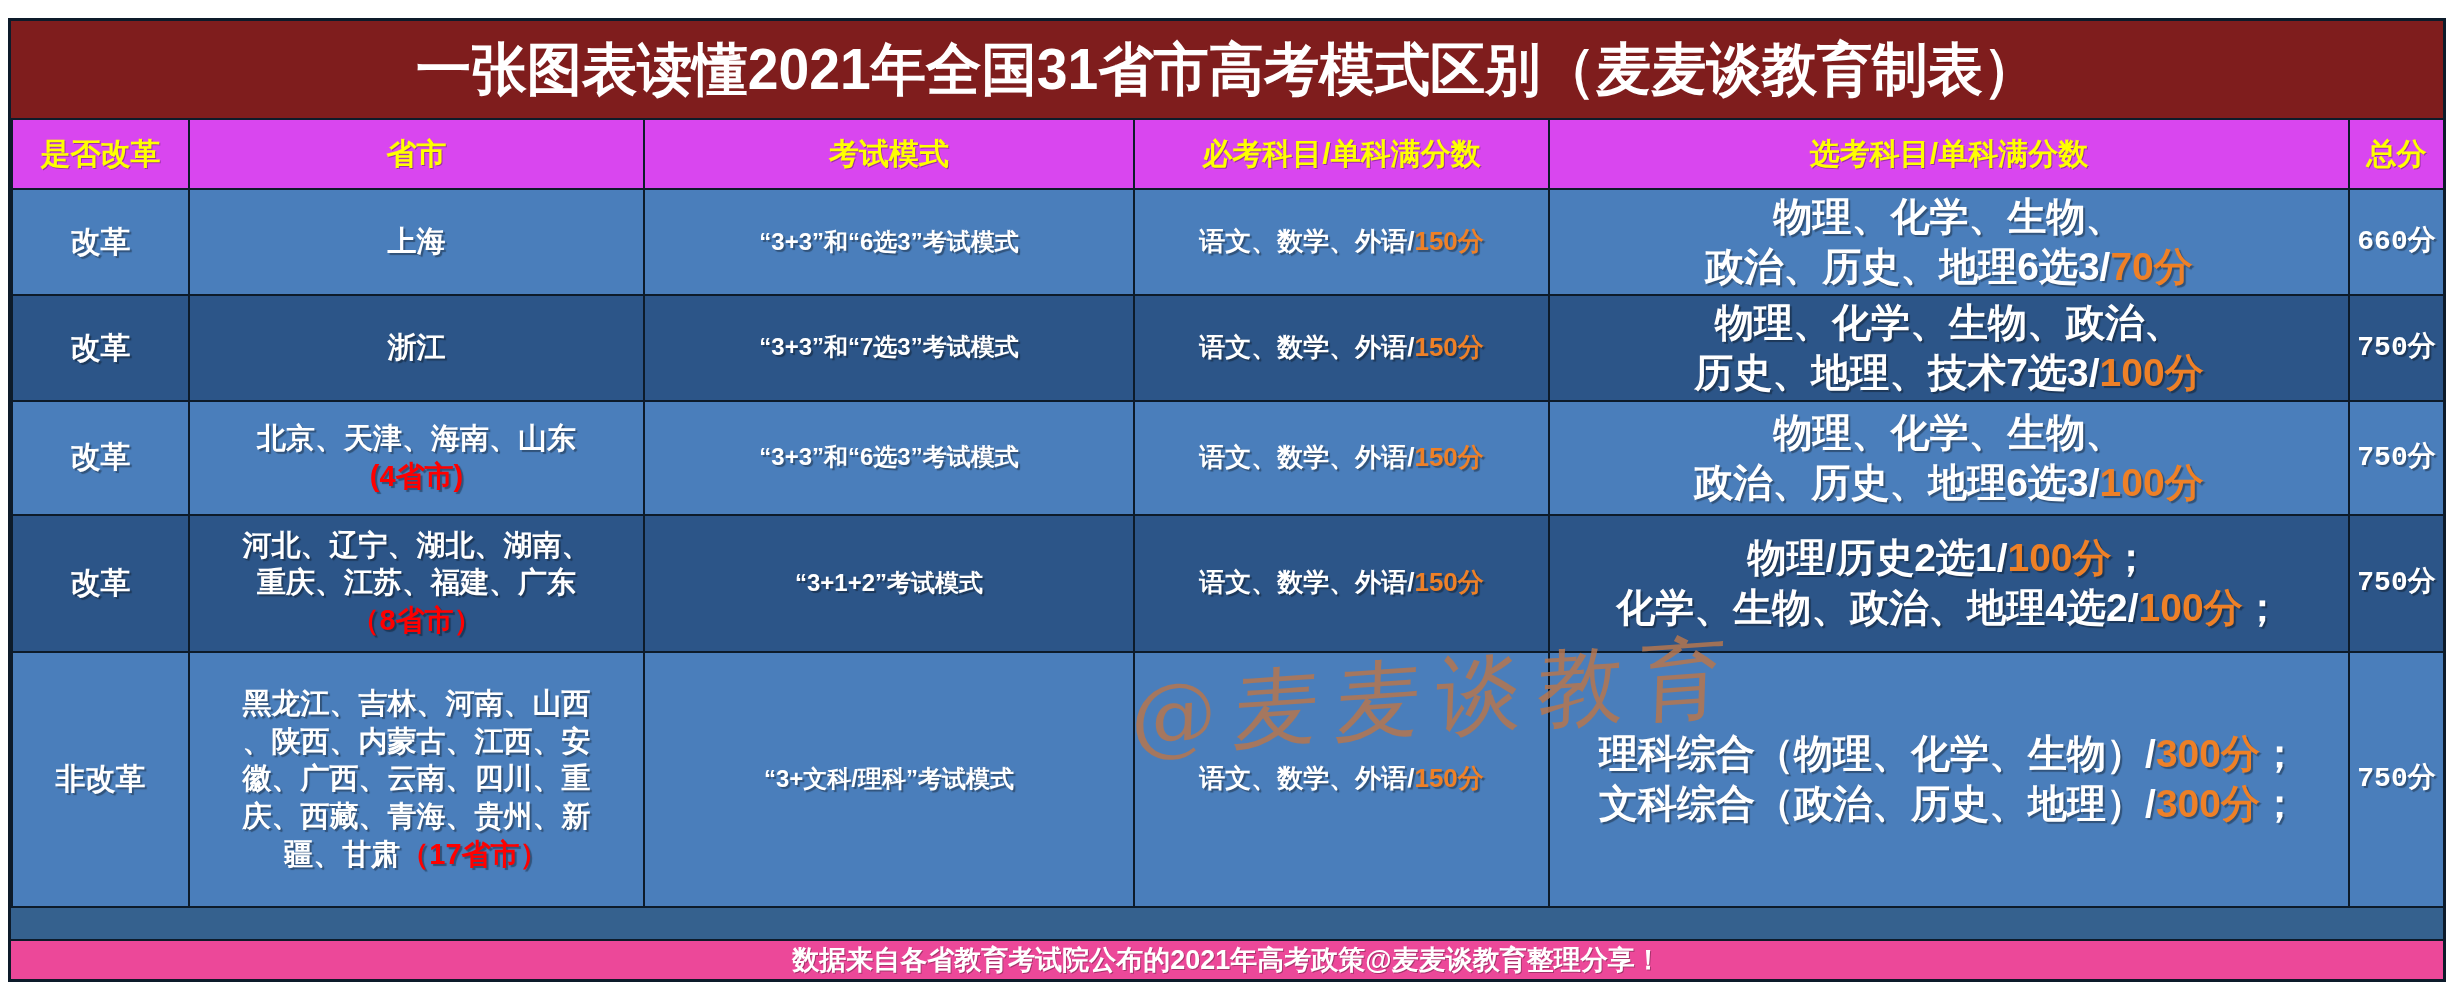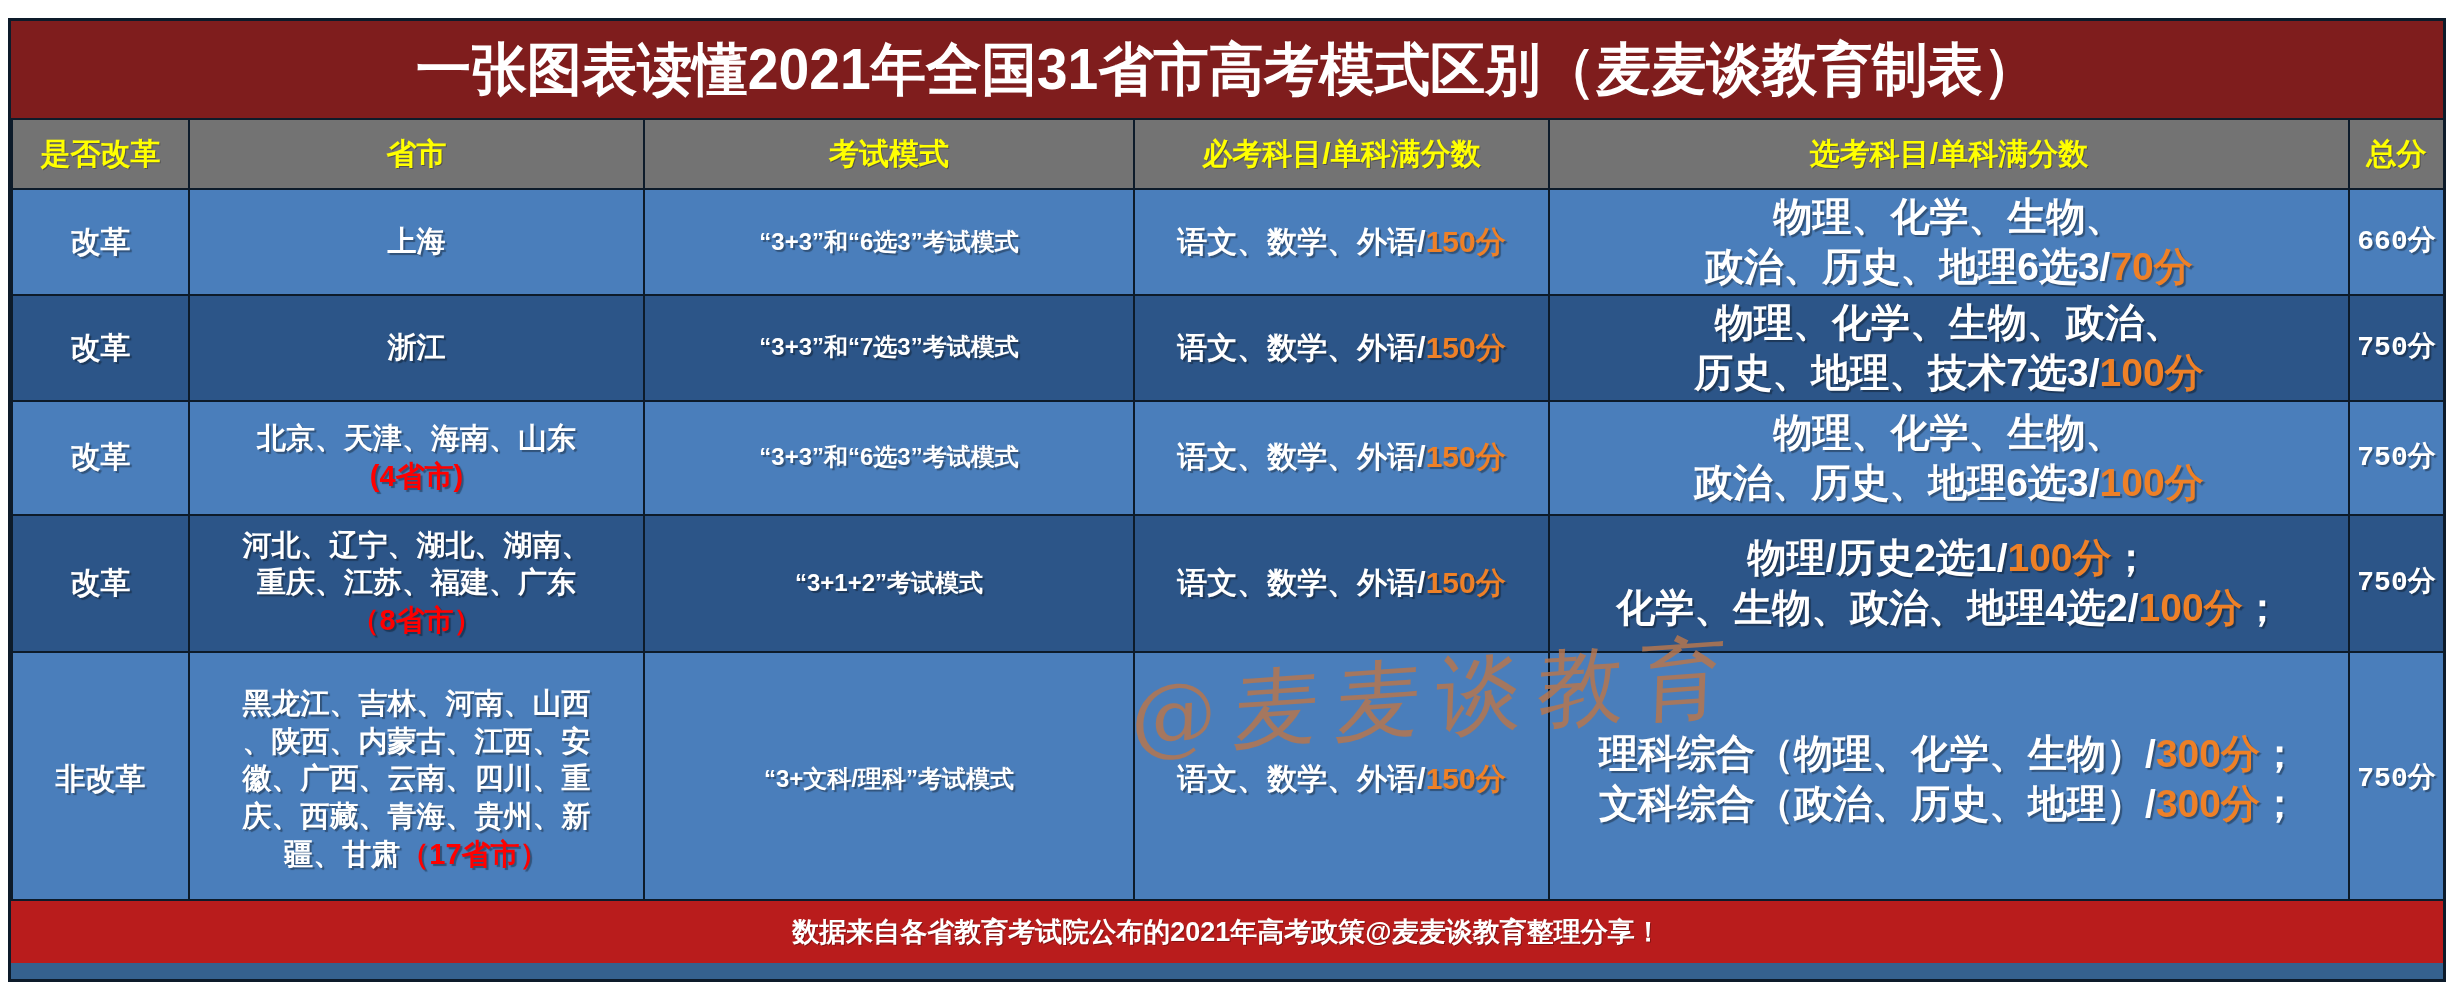--- a/index.html
+++ b/index.html
@@ -59,58 +59,58 @@
   
   col.c0 { width: 177px; }
   col.c1 { width: 455px; }
   col.c2 { width: 490px; }
   col.c3 { width: 415px; }
   col.c4 { width: 800px; }
   col.c5 { width: 95px; }
 
   
   tr.hdr th {
-    background: #737373;
+    background: #d946ef;
     color: #ffff00;
     font-size: 30px;
     height: 70px;
     text-shadow: 1px 1px 0 rgba(0,0,0,0.30);
     white-space: nowrap;
   }
   
   tr.rlight td { background: #4a7ebb; }
   tr.rdark  td { background: #2c5588; }
   tr.r1 td { height: 100px; }
   tr.r2 td { height: 101px; }
   tr.r3 td { height: 114px; }
   tr.r4 td { height: 137px; }
   tr.r5 td { height: 255px; }
 
   td.cell { font-size: 29px; text-shadow: 2px 2px 1px rgba(0,0,0,0.35); }
   td.prov { font-size: 29px; }
   td.mode { font-size: 24px; margin-left: 6px; }
-  td.must { font-size: 30px; }
+  td.must { font-size: 26px; }
   td.opt  { font-size: 39px; }
   td.tot  { font-size: 28px; white-space: nowrap; font-family: Liberation Mono, monospace; }
   td.reform { font-size: 30px; white-space: nowrap; }
 
   td.prov.wrap { line-height: 1.30; }
   td.prov.wrap5 { line-height: 1.30; font-size: 29px; margin-left: 20px; }
 
   .score { color: #ee8027; }
   .cnt { color: #ff0000; }
   .nowrap { white-space: nowrap; }
   .ln { display: block; white-space: nowrap; }
 
   
   #footer {
     position: absolute;
-    left: 0; right: 0; bottom: 16px;
-    height: 64px;
-    background: #b91c1c;
+    left: 0; right: 0; bottom: 0;
+    height: 40px;
+    background: #ec4899;
     border-top: 2px solid #0d1b2a;
     display: flex; align-items: center; justify-content: center;
   }
   #footer-text {
     color: #ffffff;
     font-size: 27px;
     font-weight: bold;
     white-space: nowrap;
     text-shadow: 1px 1px 0 rgba(0,0,0,0.3);
   }

